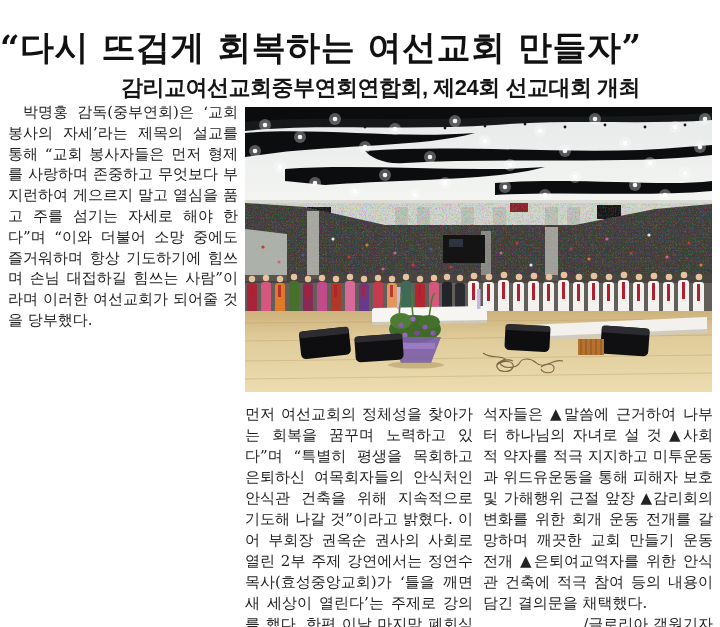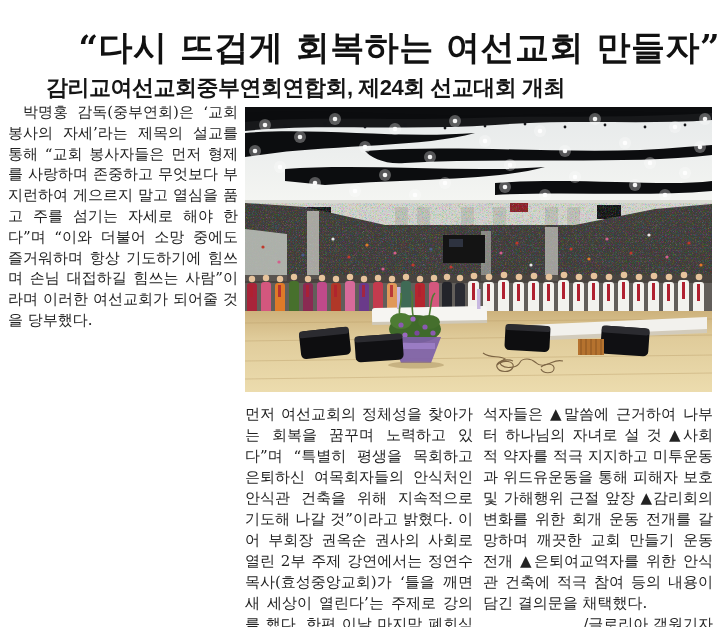--- a/index.html
+++ b/index.html
@@ -1,28 +1,28 @@
 <!DOCTYPE html>
 <html><head>
 <meta charset="utf-8">
 <style>
   html,body{margin:0;padding:0;background:#ffffff;}
   .page{
     position:relative;width:720px;height:627px;background:#fff;overflow:hidden;
     font-family:"DejaVu Serif","Liberation Serif",serif;color:#1c1c1c;
   }
   .headline{
-    position:absolute;top:2px;left:0;width:720px;text-align:right;
+    position:absolute;top:2px;left:0;width:720px;text-align:left;
     font-size:34px;font-weight:bold;letter-spacing:0.5px;color:#111;
     font-family:"DejaVu Serif","Liberation Serif",serif;white-space:nowrap;
   }
   .subheadline{
-    position:absolute;top:55px;left:0;width:640px;text-align:left;
+    position:absolute;top:55px;left:0;width:640px;text-align:right;
     font-size:22px;font-weight:bold;letter-spacing:-0.5px;color:#151515;
-    font-family:"Liberation Sans","DejaVu Sans",sans-serif;white-space:nowrap;padding-left:46px;
+    font-family:"Liberation Sans","DejaVu Sans",sans-serif;white-space:nowrap;
   }
   .col{
     position:absolute;font-size:15px;line-height:20.8px;text-align:justify;
     word-break:break-all;color:#222;
   }
   .col p{margin:0;text-indent:1em;}
   .col p.no-indent{text-indent:0;}
   .col-left{left:8px;top:102px;width:230px;height:522px;}
   .col-mid{left:245px;top:404px;width:228px;height:214px;line-height:21px;}
   .col-right{left:483px;top:404px;width:230px;height:214px;line-height:21px;}

